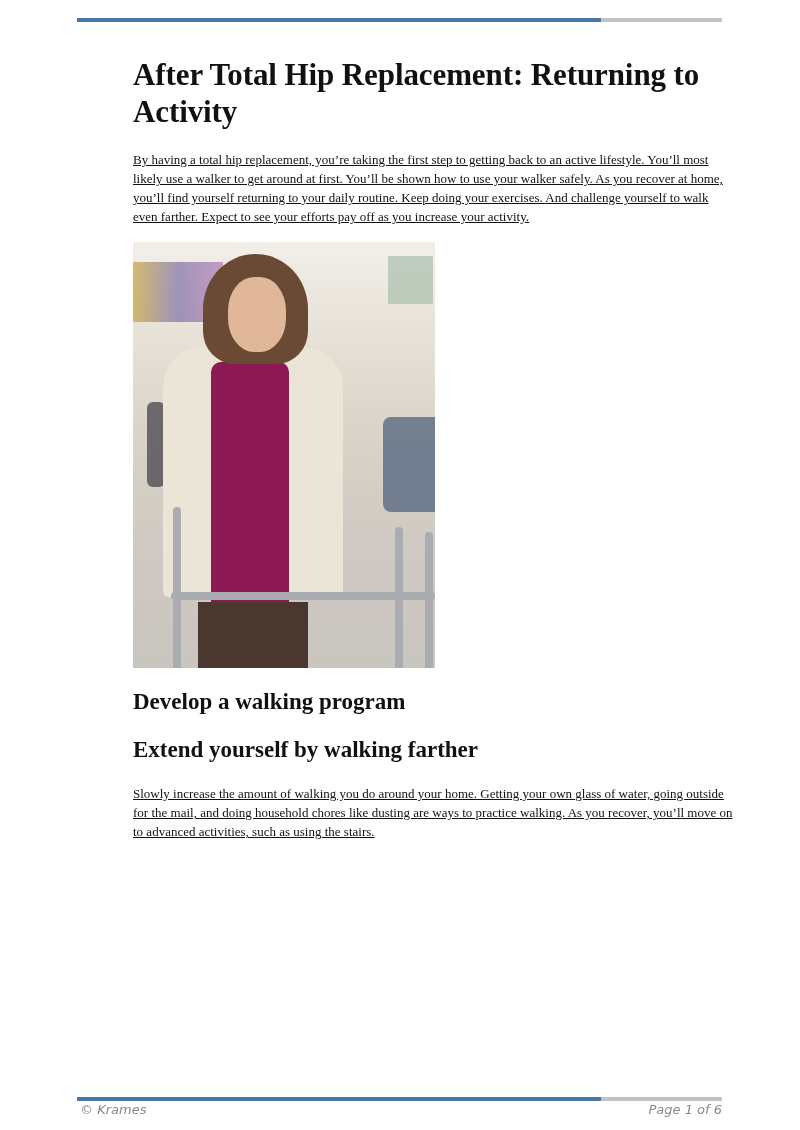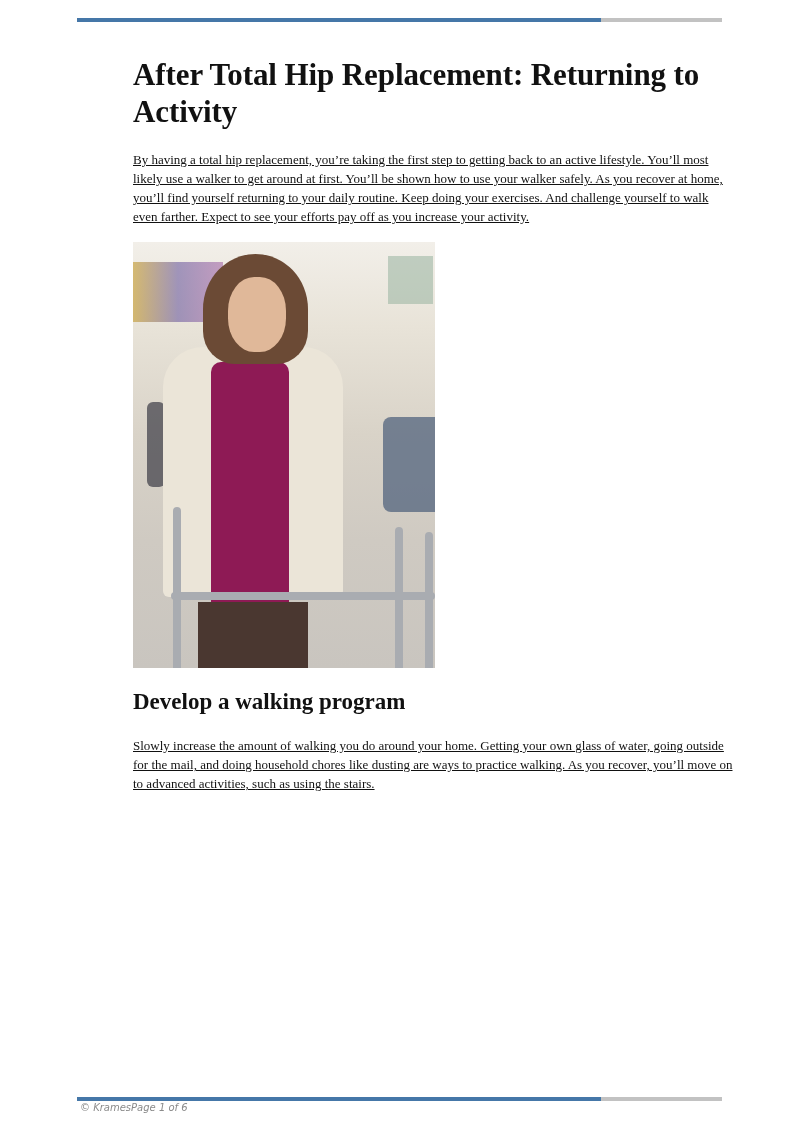--- a/index.html
+++ b/index.html
@@ -23,21 +23,21 @@
     .photo .cardigan { position: absolute; left: 30px; top: 105px; width: 180px; height: 250px; background: #ebe5d8; border-radius: 40px 40px 6px 6px; }
     .photo .shirt { position: absolute; left: 78px; top: 120px; width: 78px; height: 250px; background: #8e1a55; border-radius: 10px; }
     .photo .pants { position: absolute; left: 65px; top: 360px; width: 110px; height: 70px; background: #4a3730; }
     .photo .walker-h { position: absolute; left: 38px; top: 350px; width: 264px; height: 8px; background: #a9acb1; border-radius: 4px; }
     .photo .walker-l { position: absolute; left: 40px; top: 265px; width: 8px; height: 165px; background: #a9acb1; border-radius: 4px; }
     .photo .walker-r { position: absolute; left: 262px; top: 285px; width: 8px; height: 145px; background: #a9acb1; border-radius: 4px; }
     .photo .walker-r2 { position: absolute; left: 292px; top: 290px; width: 8px; height: 140px; background: #a9acb1; border-radius: 4px; }
     h2 { font-size: 23px; line-height: 28px; font-weight: bold; margin: 0 0 20px 0; }
     .s1 { margin-top: 20px; }
     .sec { margin-top: 20px; }
-    .footer { position: absolute; top: 1102px; left: 80px; width: 642px; font-family: "DejaVu Sans", sans-serif; font-size: 10px; font-style: italic; color: #8a8a8a; display: flex; }
+    .footer { position: absolute; top: 1102px; left: 80px; width: 642px; font-family: "DejaVu Sans", sans-serif; font-size: 13px; font-style: italic; color: #8a8a8a; display: flex; justify-content: space-between; }
   </style>
 </head>
 <body>
 
 <div class="bar top">
   <div class="blue"></div>
   <div class="gray"></div>
 </div>
 
 <div class="content">
@@ -59,20 +59,21 @@
     <div class="walker-r2"></div>
     <div class="walker-h"></div>
   </div>
 
   <div class="s1">
   </div>
   <div class="sec">
     <h2>Develop a walking program</h2>
   </div>
   <div class="sec">
+    <h2>Extend yourself by walking farther</h2>
     <p>Slowly increase the amount of walking you do around your home. Getting your own glass of water, going outside for the mail, and doing household chores like dusting are ways to practice walking. As you recover, you’ll move on to advanced activities, such as using the stairs.</p>
   </div>
 </div>
 
 <div class="bar bottom">
   <div class="blue"></div>
   <div class="gray"></div>
 </div>
 <div class="footer">
   <span>© Krames</span>

